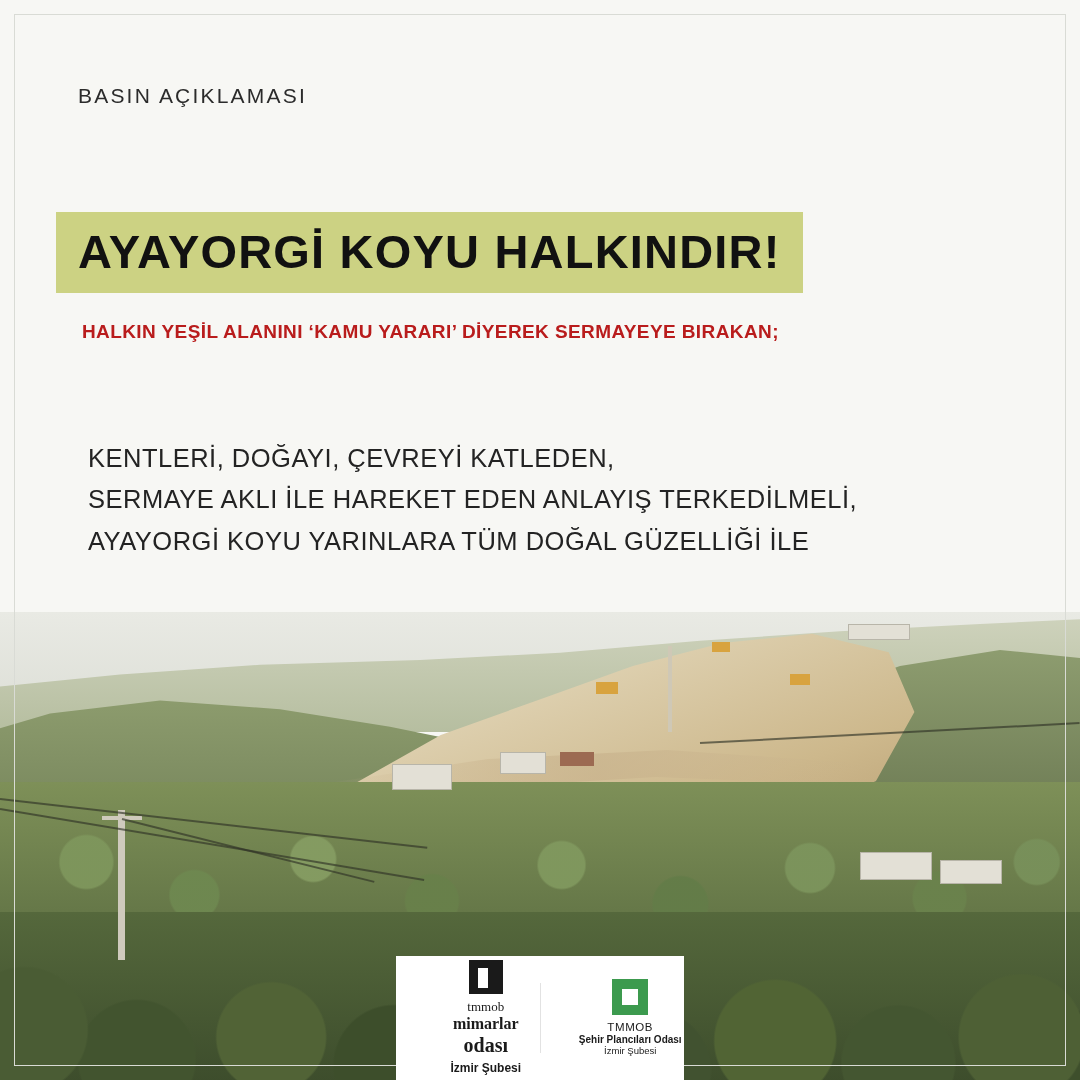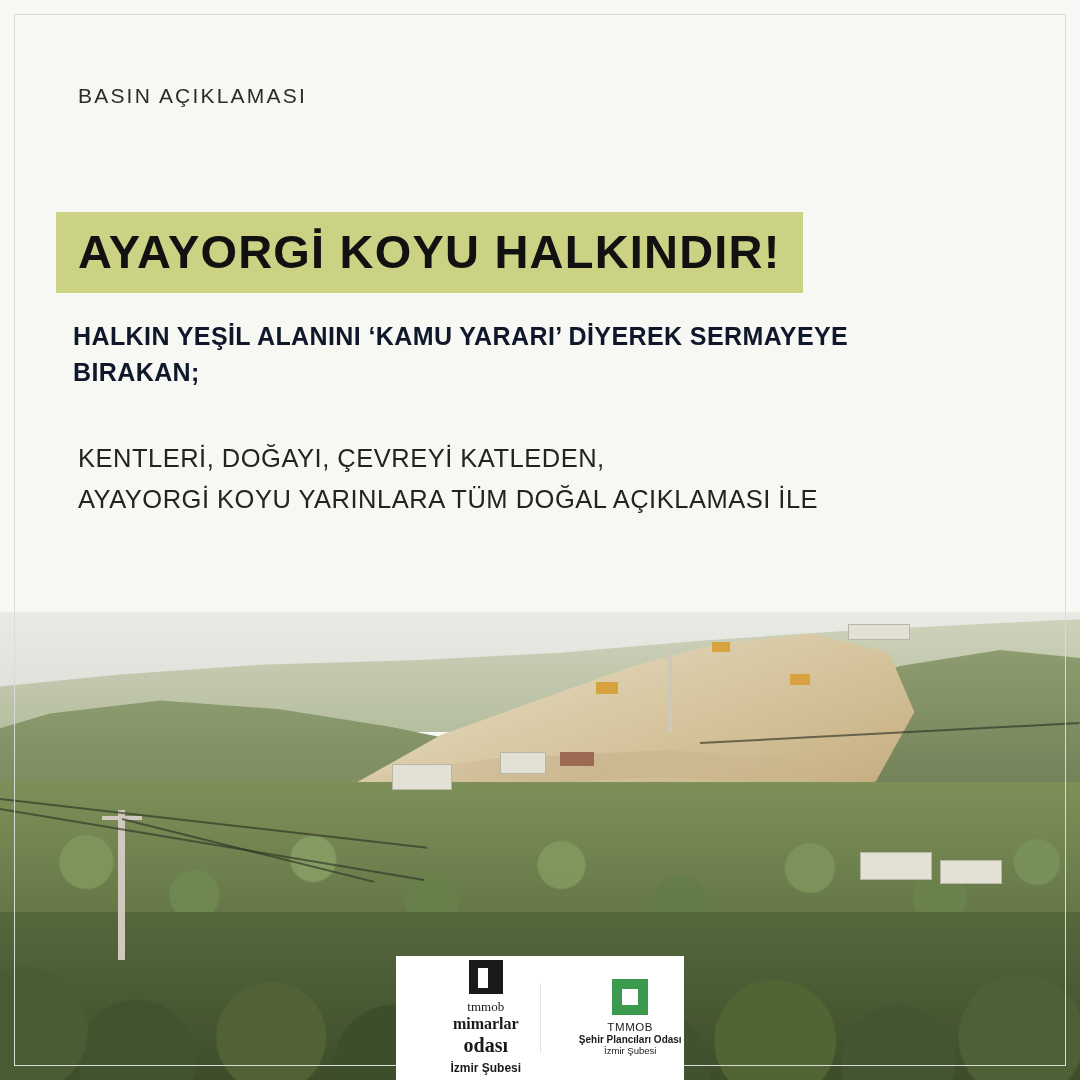--- a/index.html
+++ b/index.html
@@ -57,42 +57,43 @@
   .headline {
     font-size: 47px;
     font-weight: 800;
     letter-spacing: 1.2px;
     color: #111111;
     line-height: 1;
     white-space: nowrap;
   }
   .subhead {
     position: absolute;
-    left: 73px;
+    left: 82px;
     top: 318px;
     width: 900px;
-    font-size: 25px;
+    font-size: 19px;
     font-weight: 700;
     letter-spacing: 0.4px;
     line-height: 1.45;
-    color: #0f172a;
+    color: #b91c1c;
   }
   .body-lines {
     position: absolute;
     left: 78px;
     top: 438px;
     width: 920px;
     font-size: 25.5px;
     font-weight: 400;
     letter-spacing: 0.5px;
     line-height: 1.62;
     color: #232323;
   }
   .body-lines div {
     white-space: nowrap;
+    margin-left: 10px;
   }
   
   .photo {
     position: absolute;
     left: 0;
     top: 612px;
     width: 1080px;
     height: 468px;
     overflow: hidden;
     z-index: 1;
@@ -339,21 +340,22 @@
     <div class="kicker">BASIN AÇIKLAMASI</div>
 
     <div class="headline-wrap">
       <div class="headline">AYAYORGİ KOYU HALKINDIR!</div>
     </div>
 
     <div class="subhead">HALKIN YEŞİL ALANINI ‘KAMU YARARI’ DİYEREK SERMAYEYE BIRAKAN;</div>
 
     <div class="body-lines">
       <div>KENTLERİ, DOĞAYI, ÇEVREYİ KATLEDEN,</div>
-      <div>AYAYORGİ KOYU YARINLARA TÜM DOĞAL AÇIKLAMASI İLE</div>
+      <div>SERMAYE AKLI İLE HAREKET EDEN ANLAYIŞ TERKEDİLMELİ,</div>
+      <div>AYAYORGİ KOYU YARINLARA TÜM DOĞAL GÜZELLİĞİ İLE</div>
     </div>
   </div>
 
   <div class="logo-bar">
     <div class="logo">
       <span class="mark mark-tmmob"></span>
       <div class="l1-a">tmmob</div>
       <div class="l1-b">mimarlar</div>
       <div class="l1-c">odası</div>
       <div class="l1-d">İzmir Şubesi</div>

